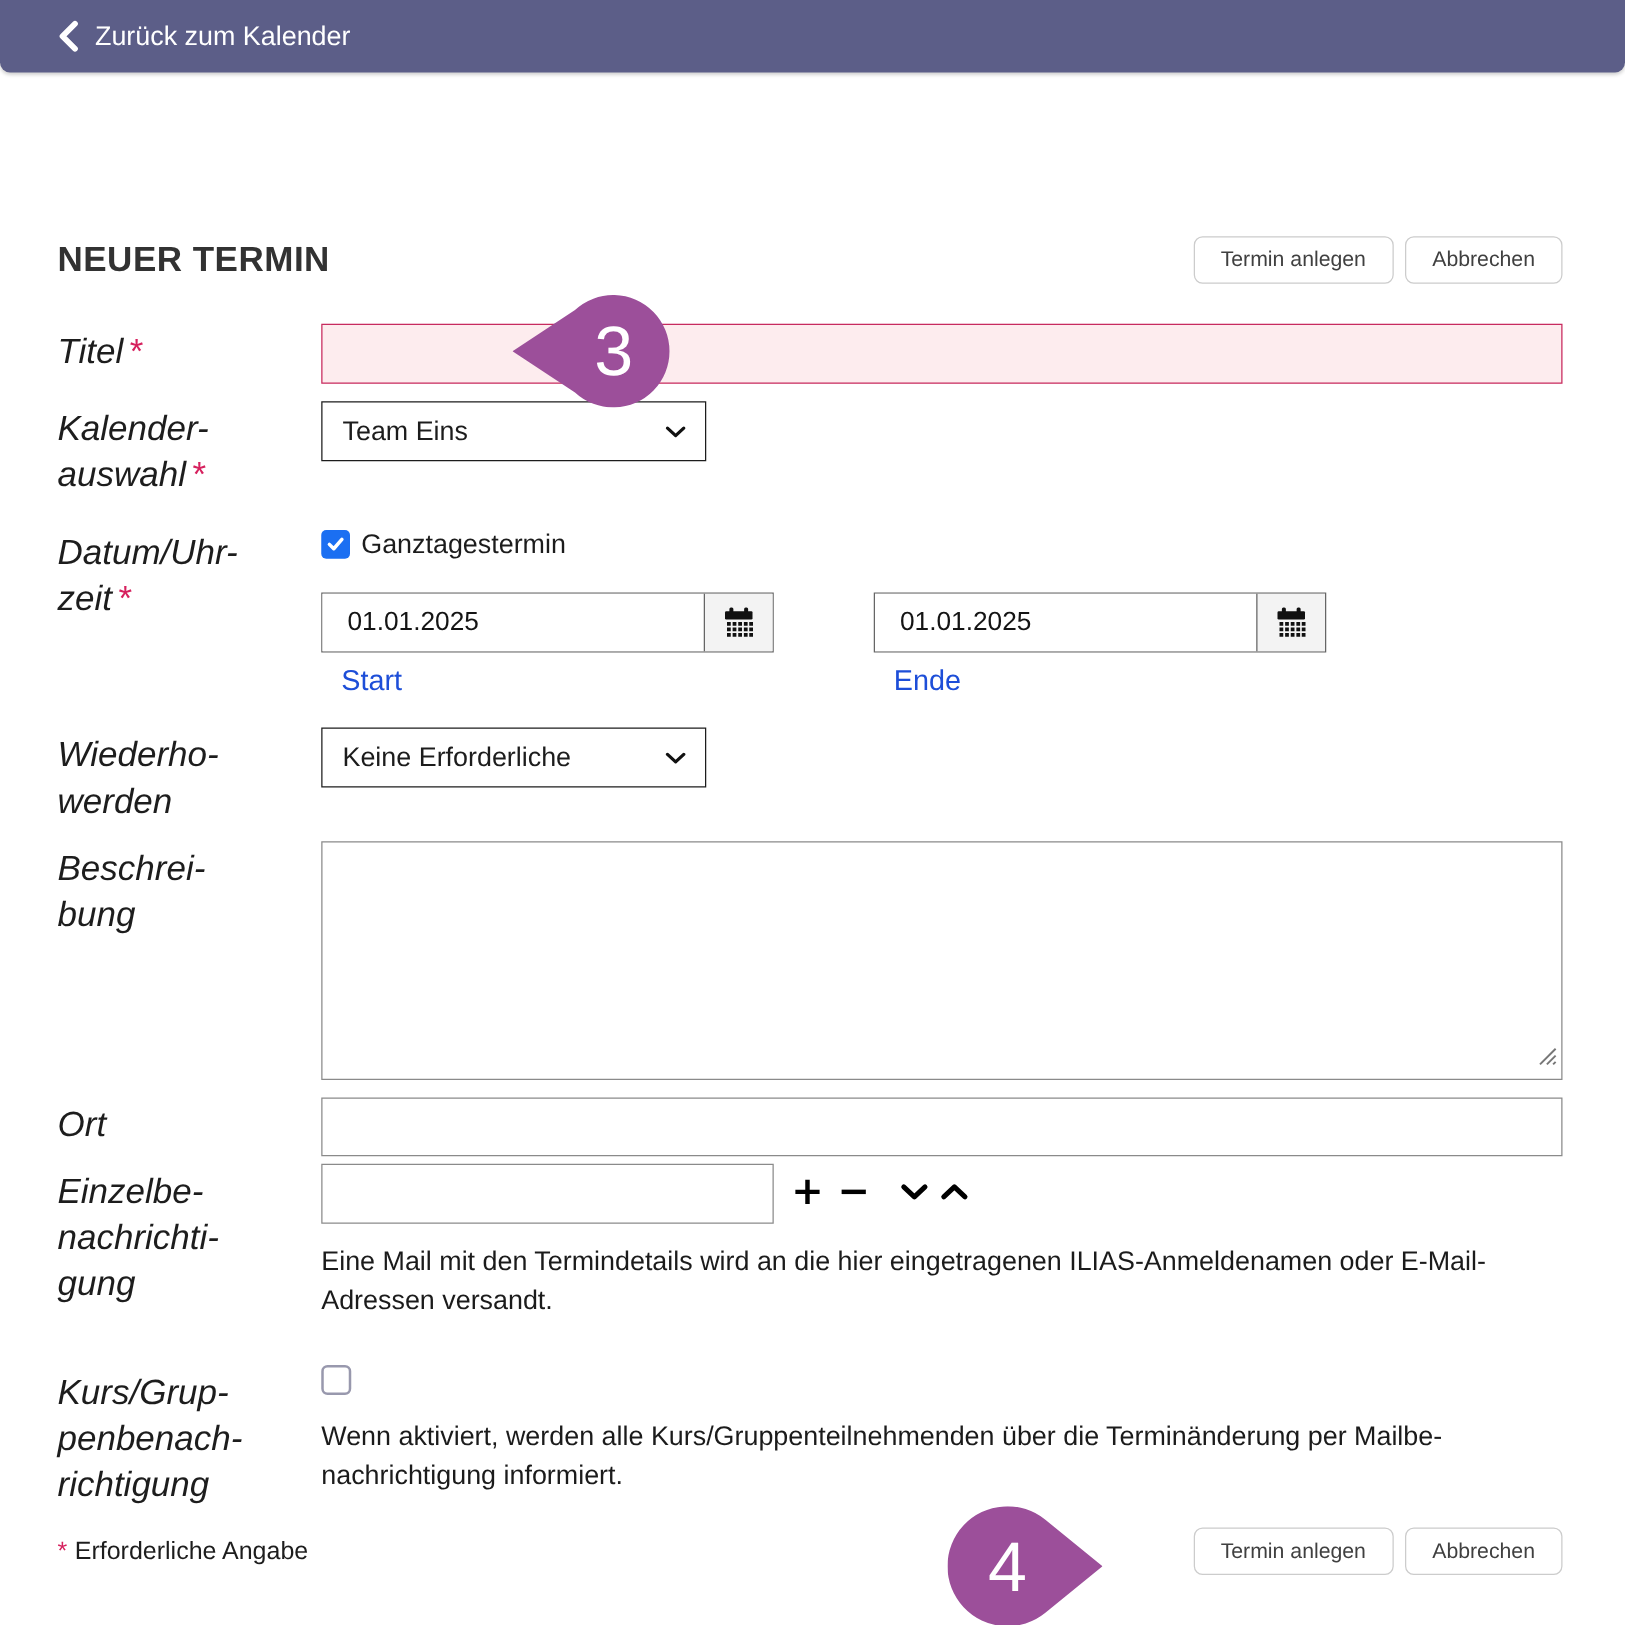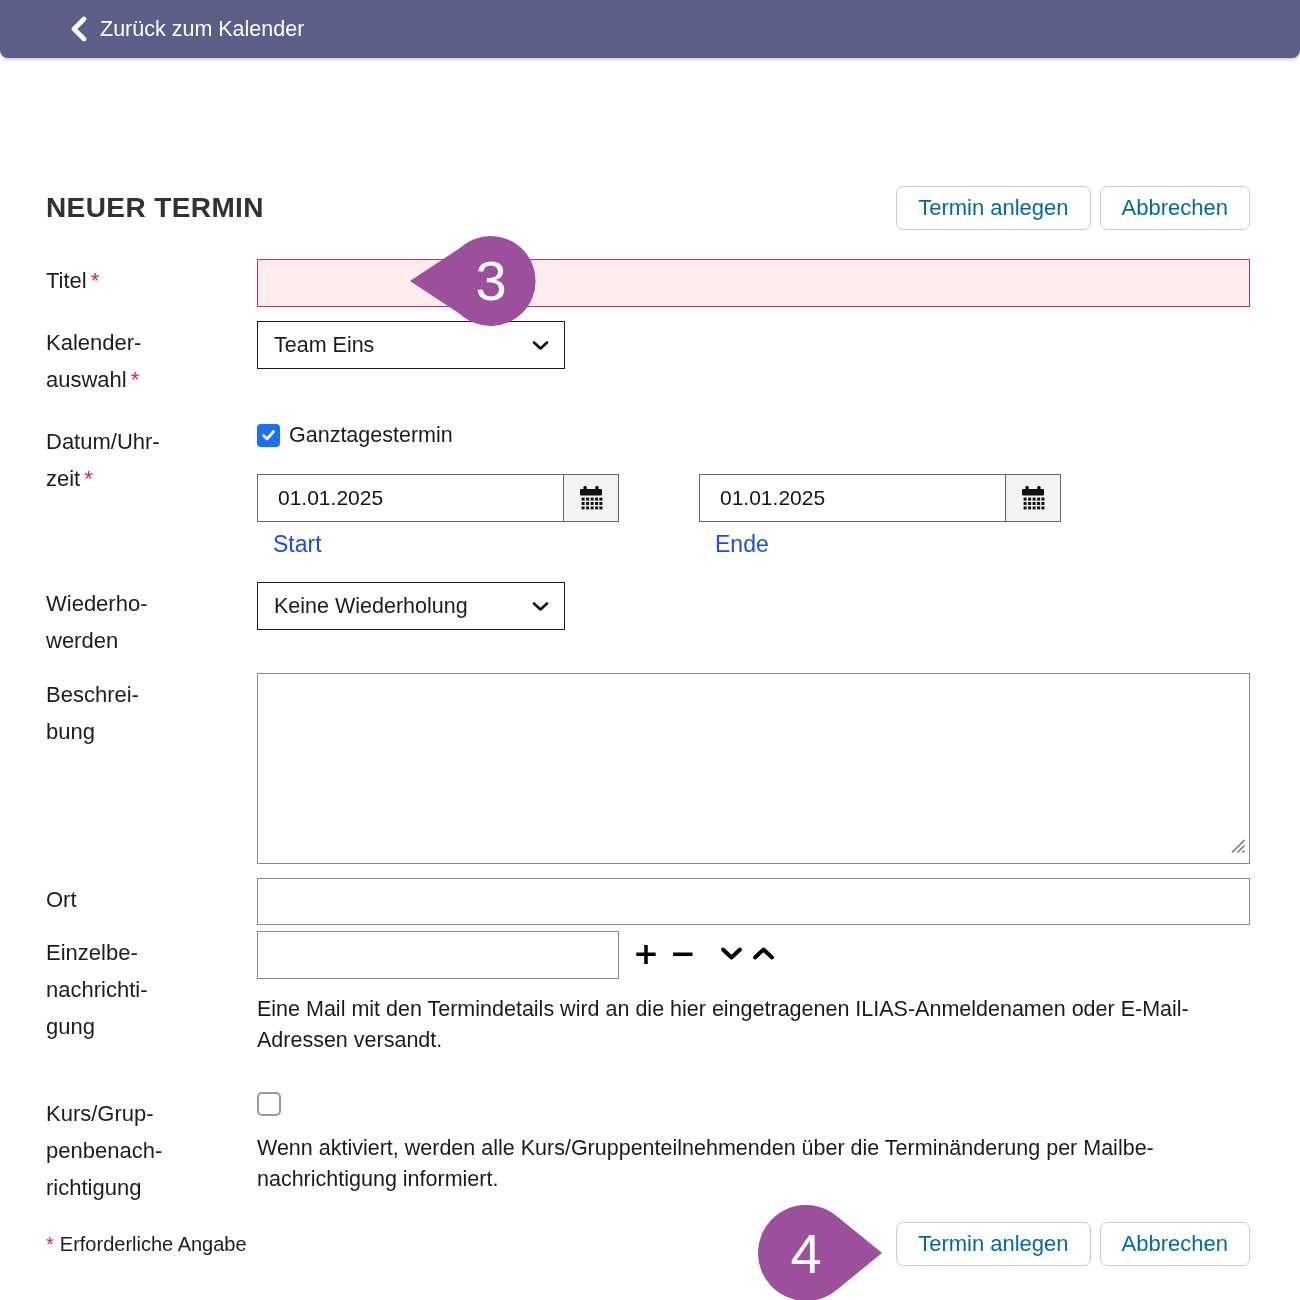--- a/index.html
+++ b/index.html
@@ -6,43 +6,43 @@
   html,body { margin:0; padding:0; }
   body {
     width:1300px; height:1300px; position:relative; overflow:hidden;
     background:#ffffff; color:#1c1c1c;
     font-family:"Liberation Sans", sans-serif;
   }
 
   
   .topbar {
     height:58px; background:#5c5e88; border-radius:0 0 8px 8px;
-    display:flex; align-items:center; padding-left:70px;
+    display:flex; align-items:center; padding-left:46px;
     box-shadow:0 2px 3px rgba(0,0,0,0.18);
   }
   .back {
     display:flex; align-items:center; gap:13px; color:#ffffff;
     font-size:21.5px; cursor:pointer;
   }
 
   .content { padding:0 50px 0 46px; }
 
   
   .title-row { margin-top:126px; display:flex; justify-content:space-between; align-items:center; height:48px; }
   h1 { margin:0; font-size:28px; font-weight:700; color:#323232; letter-spacing:0.4px; }
   .btn-group { display:flex; gap:9px; }
   .btn {
     background:#fff; border:1px solid #cccccc; border-radius:7px;
-    font-family:inherit; font-size:22px; color:#0369a1;
+    font-family:inherit; font-size:17px; color:#404040;
     padding:8px 21px; cursor:pointer; white-space:nowrap;
   }
 
   
   .row { display:grid; grid-template-columns:211px 1fr; align-items:start; }
-  .label { font-size:22px; line-height:37px; padding-top:3px; color:#1d1d1d; }
+  .label { font-size:28px; line-height:37px; padding-top:3px; color:#1d1d1d;font-style:italic; }
   .label .lbl { white-space:pre-line; }
   .req { color:#d6215e; margin-left:4px; }
 
   .input {
     width:100%; height:48px; border:1px solid #8a8a8a; background:#fff;
     font-family:inherit; font-size:21px; color:#141414; padding:0 18px;
   }
   .input.error { background:#fdecee; border:1.5px solid #c72b5f; }
 
   .select {
@@ -249,21 +249,21 @@
     </div>
   </div>
 
   <div class="row m-wieder">
     <div class="label">
       <span class="lbl">Wiederho-
 werden</span>
     </div>
     <div>
       <div class="select">
-        <span>Keine Wiederholung</span>
+        <span>Keine Erforderliche</span>
         <span style="display:flex;">
           <svg width="17" height="11" viewBox="0 0 17 11">
               <polyline points="2,2.5 8.5,8.5 15,2.5" fill="none" stroke="#111" stroke-width="2.6" stroke-linecap="round" stroke-linejoin="round"></polyline>
             </svg>
         </span>
       </div>
     </div>
   </div>
 
   <div class="row m-beschr">

